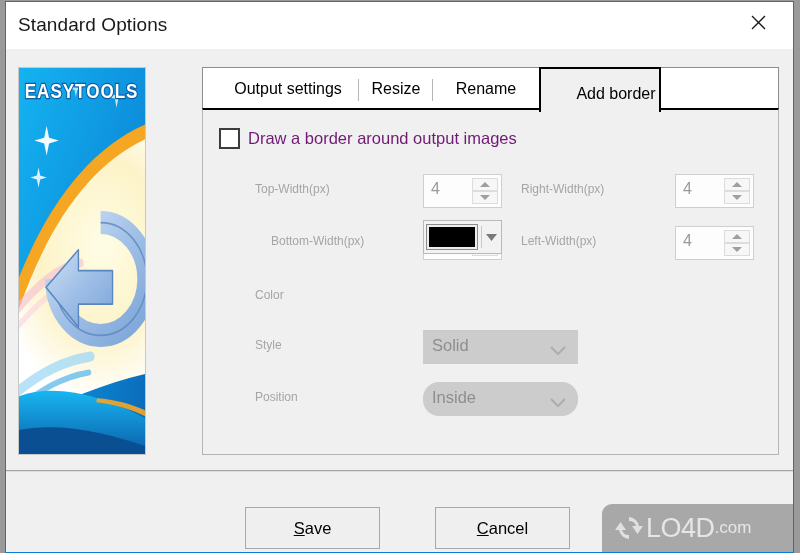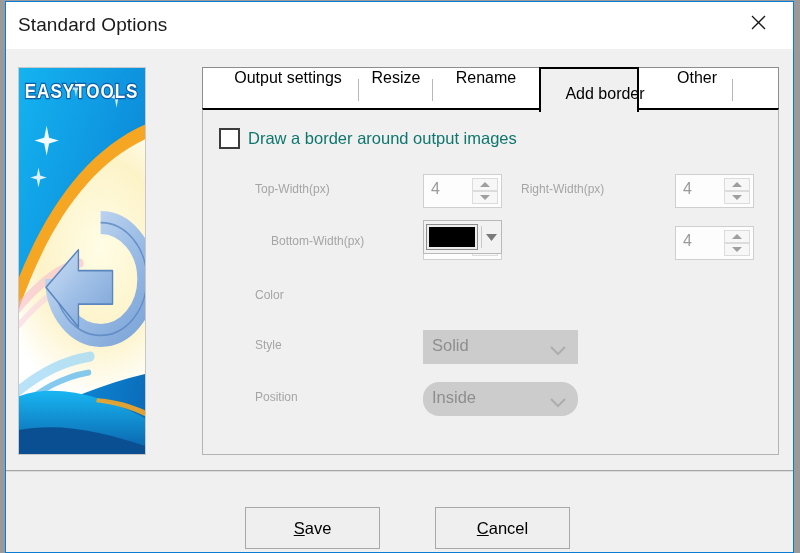--- a/index.html
+++ b/index.html
@@ -59,21 +59,21 @@
   #tabctrl{
     position:absolute;left:196px;top:18px;width:577px;height:388px;
   }
   #tabstrip{
     position:absolute;left:0;top:0;height:42px;width:100%;
     background:#ffffff;border:1px solid #8d8d8d;box-sizing:border-box;
     border-bottom:none;
   }
   .tab{
     position:absolute;top:1px;height:40px;
-    display:flex;justify-content:center;
+    display:flex;align-items:center;justify-content:center;
     font-size:16px;color:#000;cursor:pointer;box-sizing:border-box;
     white-space:nowrap;
   }
   .tab .sep{
     position:absolute;right:0;top:10px;width:1px;height:22px;background:#b7b7b7;
   }
   .tab.active{
     top:-1px;height:45px;background:#f0f0f0;
     border:2px solid #000;border-bottom:none;z-index:5;
     align-items:flex-end;padding-bottom:9px;
@@ -86,21 +86,21 @@
 
   
   #chk-row{
     position:absolute;left:16px;top:18px;display:flex;align-items:center;cursor:pointer;
   }
   #chk-box{
     width:21px;height:21px;background:#fff;border:2px solid #3c3c3c;
     box-sizing:border-box;
   }
   #chk-label{
-    margin-left:8px;font-size:16.5px;color:#0f766e;white-space:nowrap;
+    margin-left:8px;font-size:16.5px;color:#701a75;white-space:nowrap;
   }
 
   
   .fld-label{
     position:absolute;font-size:12px;color:#a5a5a5;white-space:nowrap;
   }
   .spin{
     position:absolute;width:79px;height:34px;background:#fdfdfd;
     border:1px solid #cfcfcf;box-sizing:border-box;
   }
@@ -256,26 +256,22 @@
           <span>Output settings</span>
           <span class="sep"></span>
         </div>
         <div class="tab" style="left:230px;width:106px;">
           <span>Rename</span>
         </div>
         <div class="tab" style="left:156px;width:74px;">
           <span>Resize</span>
           <span class="sep"></span>
         </div>
-        <div class="tab active" style="left:336px;width:100px;padding-left:32px;">
+        <div class="tab active" style="left:336px;width:122px;padding-left:32px;">
           <span>Add border</span>
-        </div>
-        <div class="tab" style="left:458px;width:72px;">
-          <span>Other</span>
-          <span class="sep"></span>
         </div>
       </div>
 
       <div id="tabpanel">
 
         <div id="chk-row">
           <span id="chk-box"></span>
           <span id="chk-label">Draw a border around output images</span>
         </div>
 
@@ -311,20 +307,21 @@
           <span class="btns">
             <span class="btn up">
                 <i class="tri up"></i>
               </span>
             <span class="btn dn">
                 <i class="tri dn"></i>
               </span>
           </span>
         </div>
 
+        <span class="fld-label" style="left:318px;top:124px;">Left-Width(px)</span>
         <div class="spin" style="left:472px;top:116px;">
           <span class="val">4</span>
           <span class="btns">
             <span class="btn up">
                 <i class="tri up"></i>
               </span>
             <span class="btn dn">
                 <i class="tri dn"></i>
               </span>
           </span>
@@ -371,16 +368,26 @@
         <span></span>
           <span class="acc">S</span>
           <span>ave</span>
       </div>
       <div id="btn-cancel" class="btn-std">
         <span></span>
           <span class="acc">C</span>
           <span>ancel</span>
       </div>
 
+      <div id="watermark">
+        <span style="margin-left:10px;display:flex;align-items:center;">
+          <svg width="34" height="32" viewBox="0 0 34 32">
+            <path d="M17 5 A 11 11 0 0 1 27 14 L 31 14 L 25.5 22 L 20 14 L 24 14 A 7 7 0 0 0 17 9 Z" fill="#e0e0e0"></path>
+            <path d="M17 27 A 11 11 0 0 1 7 18 L 3 18 L 8.5 10 L 14 18 L 10 18 A 7 7 0 0 0 17 23 Z" fill="#e0e0e0"></path>
+          </svg>
+        </span>
+        <span id="wm-text">LO4D</span>
+        <span id="wm-dom">.com</span>
+      </div>
     </div>
 
   </div>
 </div>
 
 </body></html>

